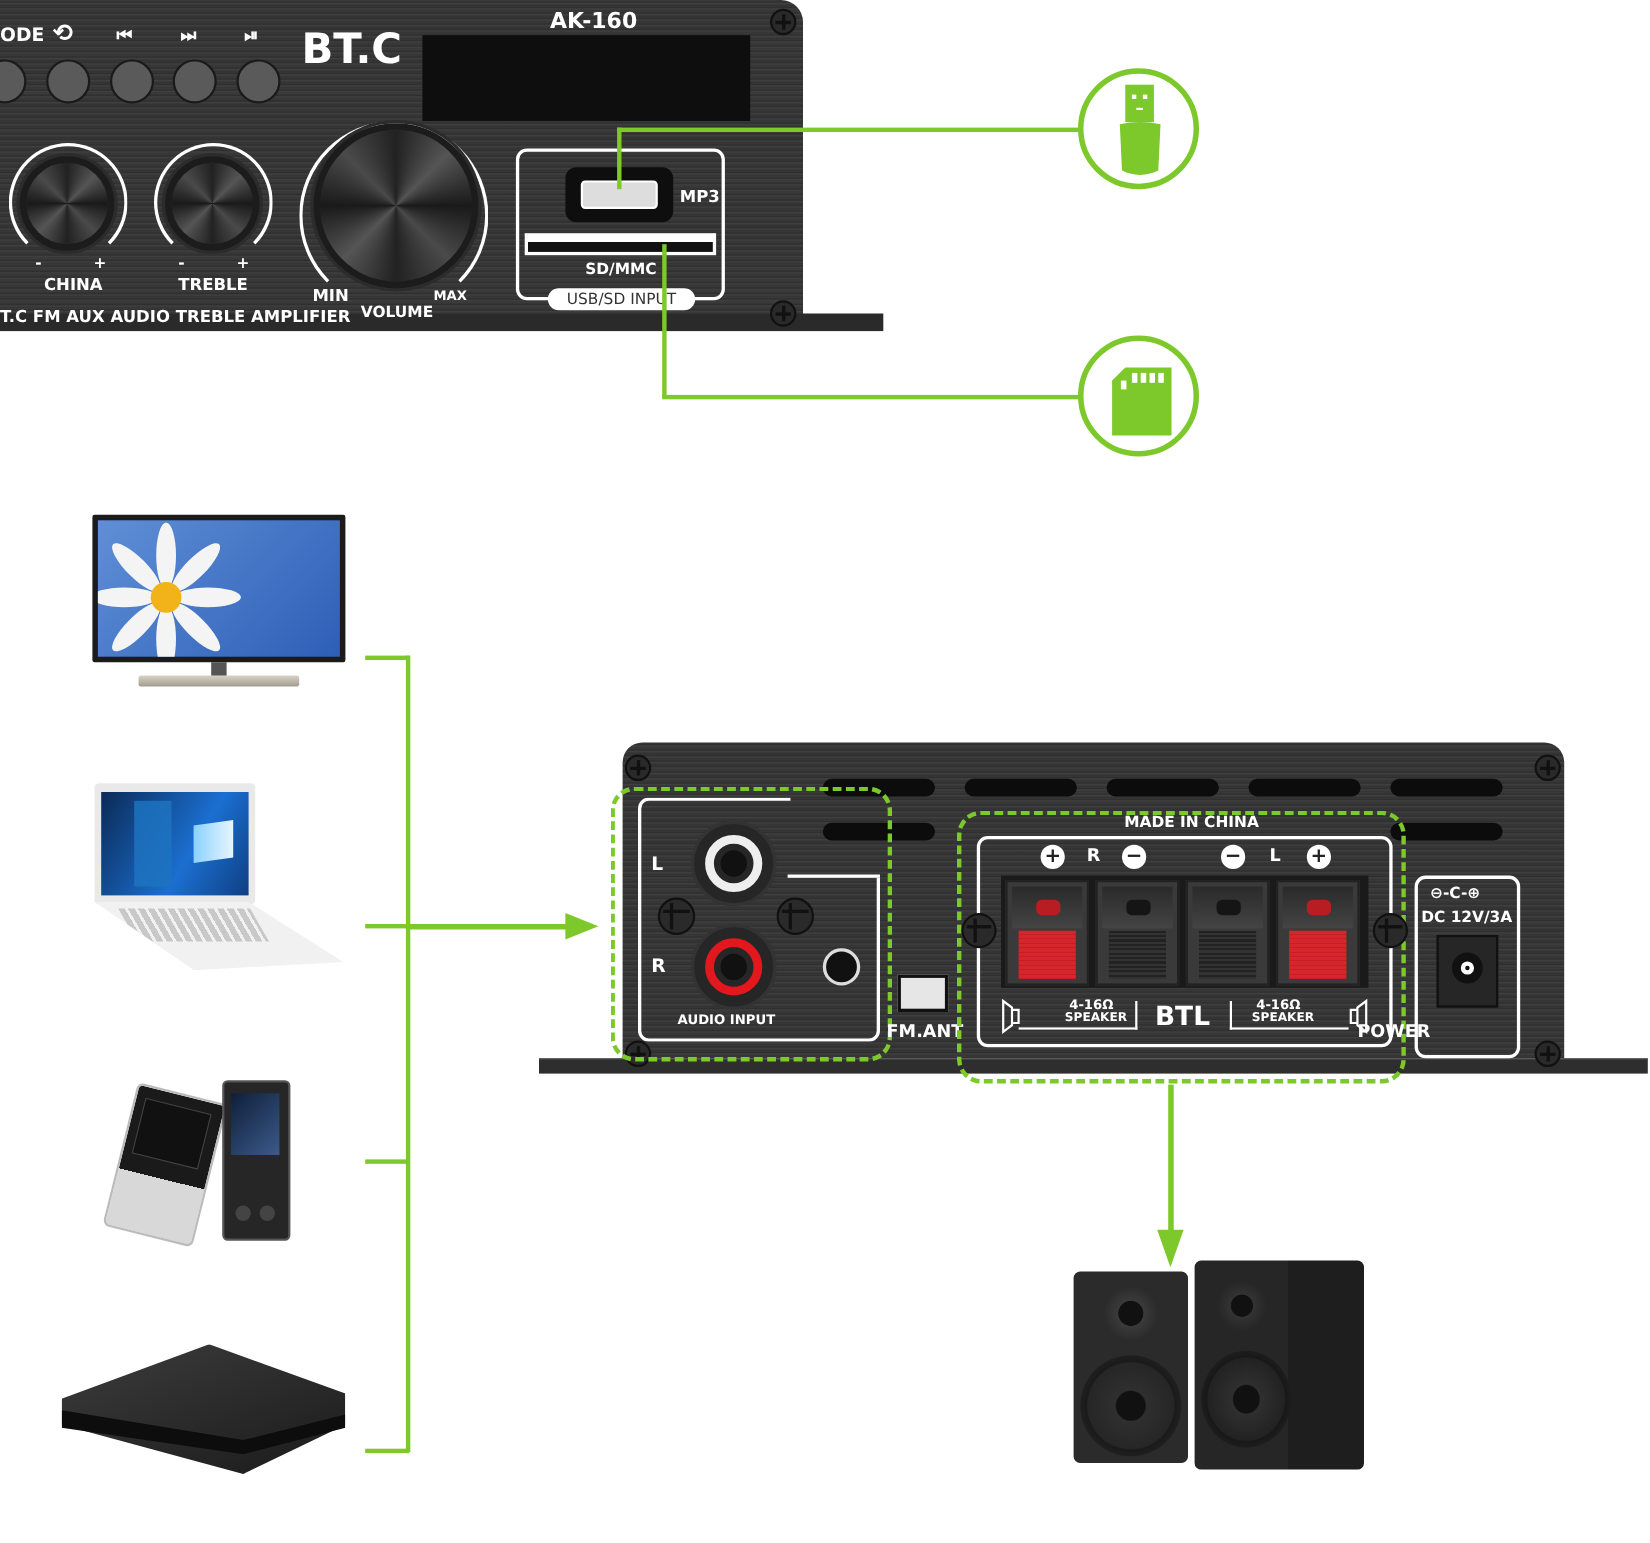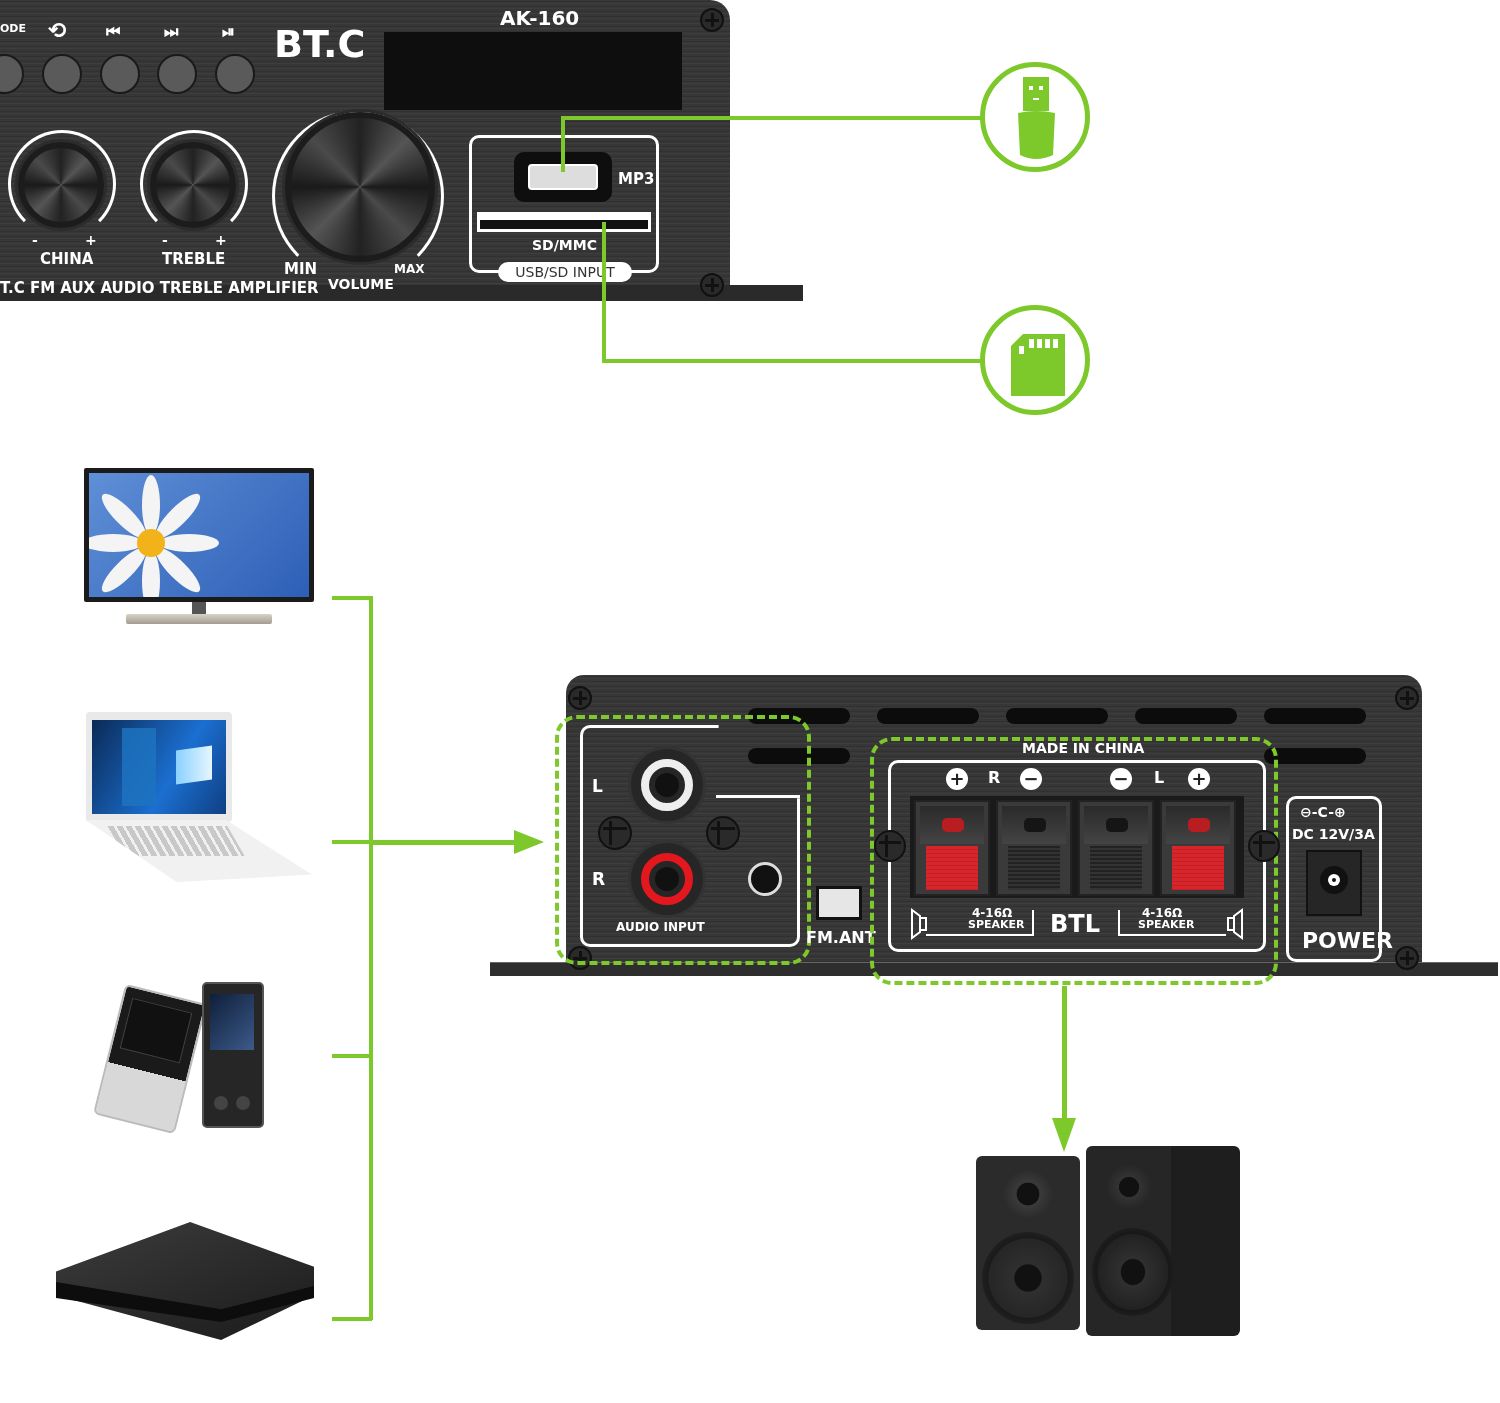--- a/index.html
+++ b/index.html
@@ -35,21 +35,21 @@
 <body>
 
 <div class="abs metal" style="left:0;top:0;width:730px;height:290px;border-radius:0 0 0 0;border-top-right-radius:20px;"></div>
 <div class="abs metal" style="left:0;top:285px;width:803px;height:16px;background:#2a2a2a;"></div>
 
 <div class="abs lbl" style="left:500px;top:6px;font-size:20px;">AK-160</div>
 <div class="abs" style="left:384px;top:32px;width:298px;height:78px;background:#0e0e0e;"></div>
 <div class="screw" style="left:700px;top:8px;"></div>
 <div class="screw" style="left:700px;top:273px;"></div>
 
-<div class="abs lbl" style="left:0;top:22px;font-size:11px;">ODE</div>
+<div class="abs lbl" style="left:0;top:22px;font-size:17px;">ODE</div>
 <div class="abs lbl" style="left:48px;top:18px;font-size:22px;">⟲</div>
 <div class="abs lbl" style="left:106px;top:22px;font-size:16px;">⏮</div>
 <div class="abs lbl" style="left:164px;top:22px;font-size:16px;">⏭</div>
 <div class="abs lbl" style="left:222px;top:22px;font-size:16px;">⏯</div>
 <div class="abs lbl" style="left:274px;top:22px;font-size:38px;">BT.C</div>
 
 <div class="btn" style="left:-16px;top:54px;"></div>
 <div class="btn" style="left:42px;top:54px;"></div>
 <div class="btn" style="left:100px;top:54px;"></div>
 <div class="btn" style="left:157px;top:54px;"></div>
@@ -262,21 +262,21 @@
 <div class="wbox" style="left:1286px;top:796px;width:96px;height:166px;"></div>
 <div class="abs lbl" style="left:1300px;top:804px;font-size:14px;">⊖-C-⊕</div>
 <div class="abs lbl" style="left:1292px;top:826px;font-size:14px;">DC 12V/3A</div>
 <div class="abs" style="left:1306px;top:850px;width:56px;height:66px;background:#262626;border:2px solid #111;box-sizing:border-box;">
   <div style="position:absolute;left:12px;top:14px;width:28px;height:28px;border-radius:50%;background:#111;">
       <div style="position:absolute;left:8px;top:8px;width:12px;height:12px;border-radius:50%;background:#fff;">
         <div style="position:absolute;left:4px;top:4px;width:4px;height:4px;border-radius:50%;background:#111;"></div>
       </div>
     </div>
 </div>
-<div class="abs lbl" style="left:1302px;top:928px;font-size:22px;">POWER</div>
+<div class="abs lbl" style="left:1234px;top:928px;font-size:16px;">POWER</div>
 
 <div class="green-line" style="left:1062px;top:986px;width:5px;height:134px;"></div>
 <div class="abs" style="left:1052px;top:1118px;width:0;height:0;border-top:34px solid #7dc82a;border-left:12px solid transparent;border-right:12px solid transparent;"></div>
 
 <div class="abs" style="left:974px;top:1144px;width:270px;height:196px;">
   <div style="position:absolute;left:2px;top:12px;width:104px;height:174px;background:#2b2b2b;border-radius:6px;">
     <div style="position:absolute;left:26px;top:12px;width:52px;height:52px;border-radius:50%;background:radial-gradient(#111 30%,#3a3a3a 32%,#2a2a2a 70%);"></div>
     <div style="position:absolute;left:6px;top:76px;width:92px;height:92px;border-radius:50%;background:radial-gradient(#111 20%,#2f2f2f 22%,#262626 60%,#1a1a1a 62%,#333 100%);"></div>
   </div>
   <div style="position:absolute;left:112px;top:2px;width:154px;height:190px;background:linear-gradient(90deg,#262626 55%,#1e1e1e 55%);border-radius:6px;">

